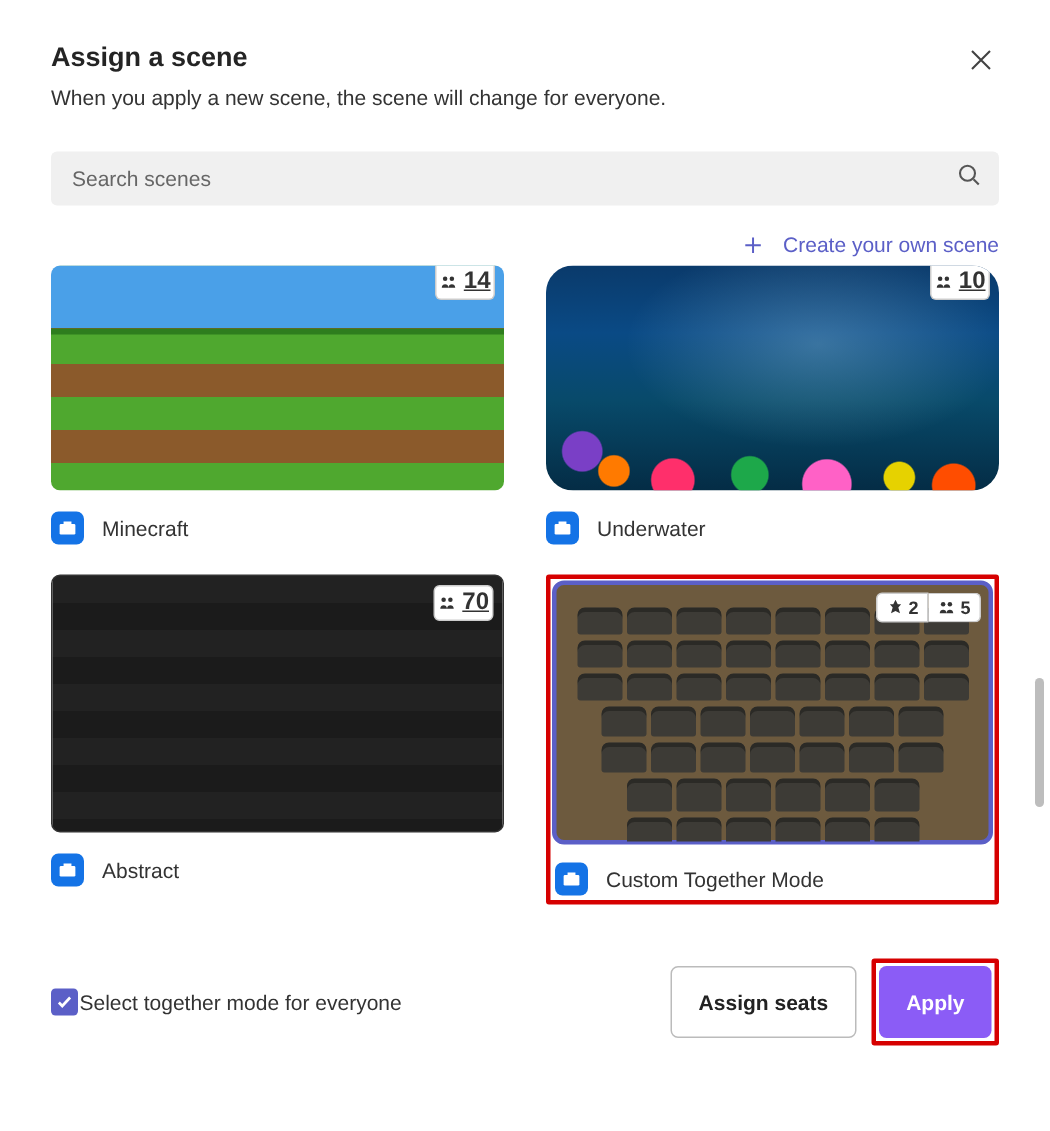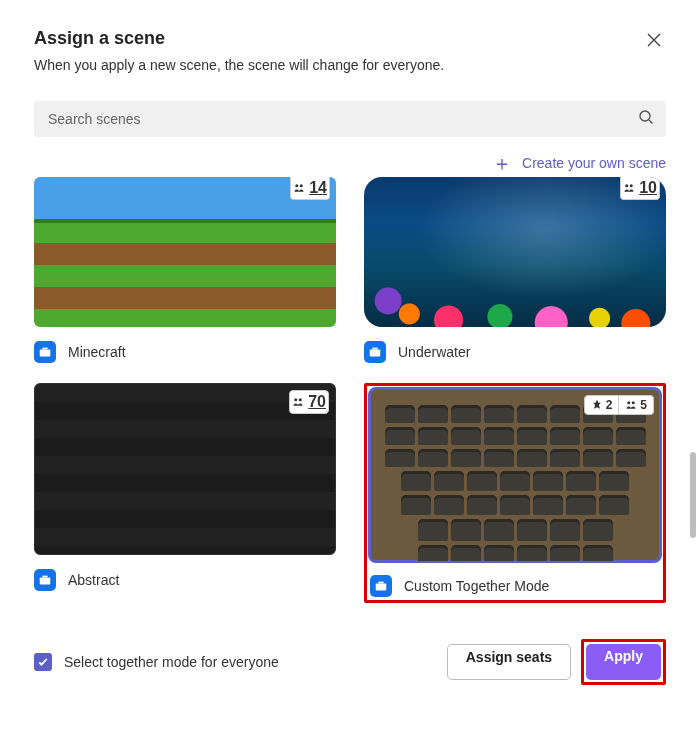--- a/index.html
+++ b/index.html
@@ -99,30 +99,30 @@
   .seat-row { display:flex; gap:3px; justify-content:center; }
   .seat { flex:1; max-width:30px; height:18px; background:#3d3b36; border-radius:5px 5px 2px 2px; box-shadow: inset 0 3px 0 #2b2a26;}
   .seat-row.scale-1 .seat{ height:20px; }
   .seat-row.scale-2 .seat{ height:22px; }
   .highlight-box { border:3px solid #d60000; border-radius:2px; padding:3px; }
   .thumb.selected { outline:3px solid #5B5FC7; outline-offset:-1px; border-radius:6px;}
   .footer {
     display:flex; align-items:center; justify-content:space-between;
     margin-top:36px;
   }
-  .check-row { display:flex; align-items:center; gap:12px; font-size:14px; color:#333; }
+  .check-row { display:flex; align-items:center; gap:1px; font-size:14px; color:#333; }
   .checkbox {
     width:18px; height:18px; background:#5B5FC7; border-radius:3px;
     display:flex; align-items:center; justify-content:center; cursor:pointer;
   }
   .checkbox svg{ width:12px; height:12px; color:#fff; }
   .btns { display:flex; gap:10px; align-items:center; }
   .btn {
-    height:36px; padding:4px 18px; border-radius:5px; font-size:14px; font-weight:600;
-    display:flex; align-items:flex-start; cursor:pointer;
+    height:48px; padding:4px 18px; border-radius:5px; font-size:14px; font-weight:600;
+    display:flex; align-items:center; cursor:pointer;
   }
   .btn.secondary { background:#fff; border:1px solid #bbb; color:#222; }
   .btn.primary { background:#8b5cf6; color:#fff; border:none; }
   .scrollbar { position:absolute; right:4px; top:452px; width:6px; height:86px; background:#bdbdbd; border-radius:3px; }
   .topcut { margin-top:-6px; }
   .pin-ic, .seat-ic { width:12px; height:12px; }
 </style>
 </head>
 <body>
 

